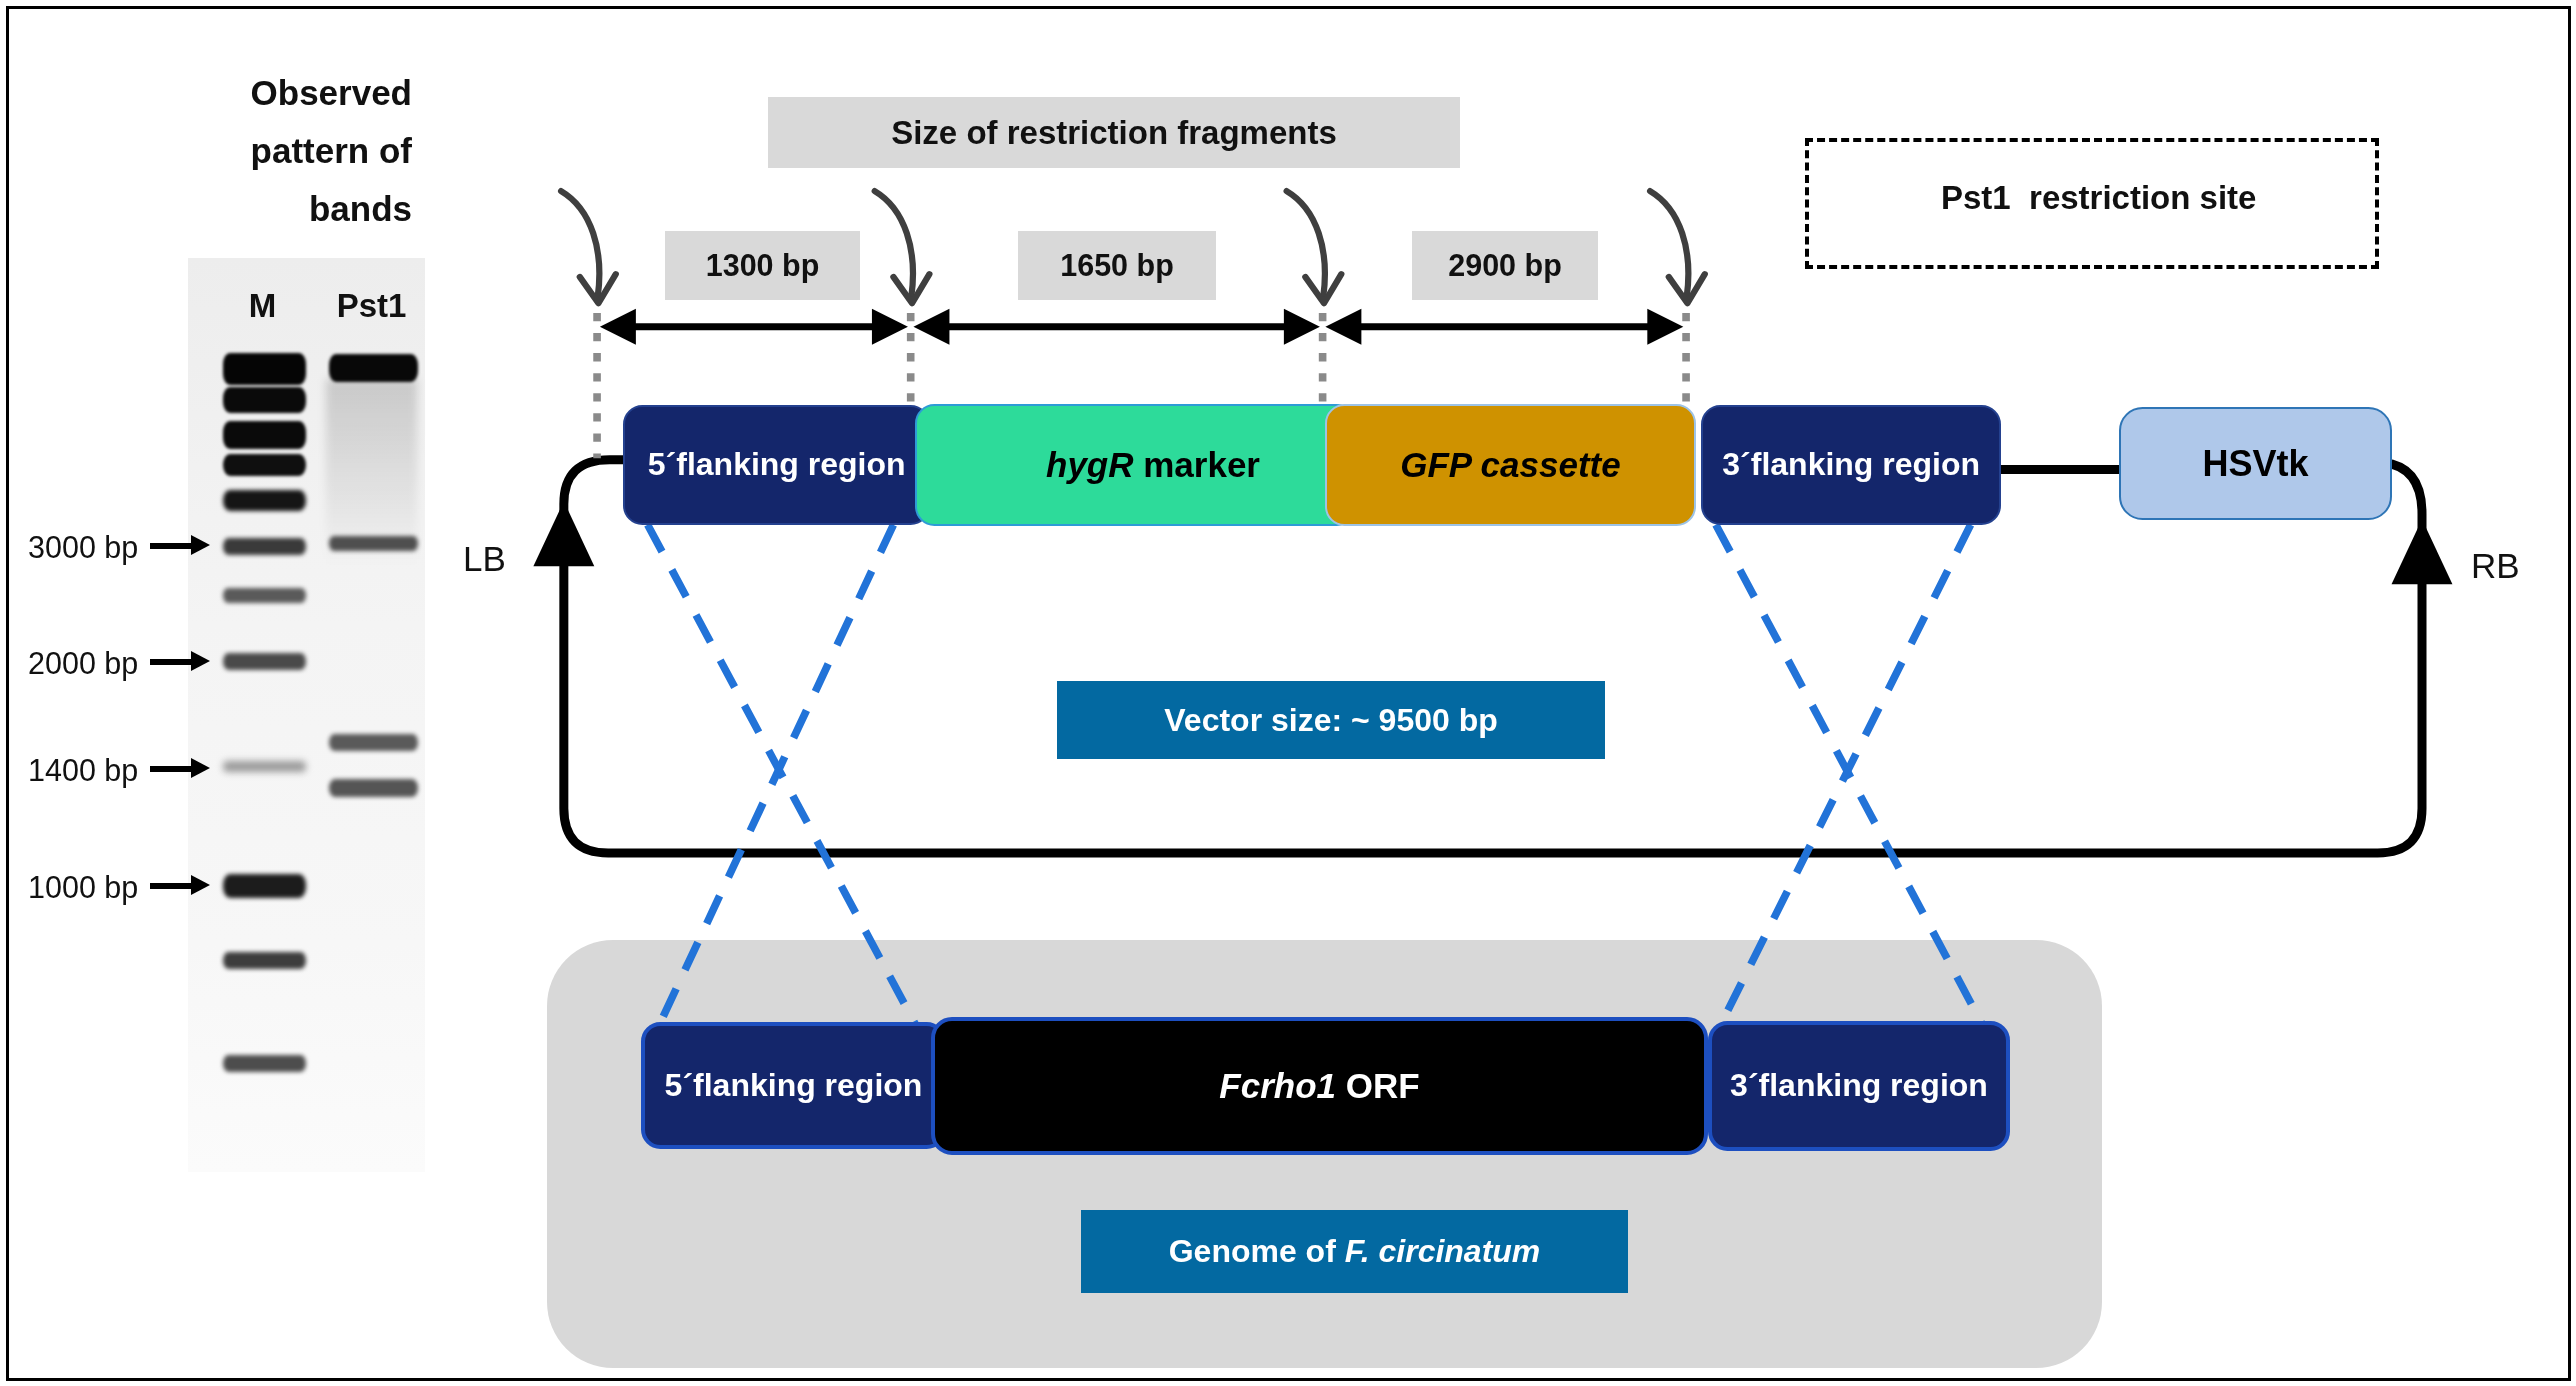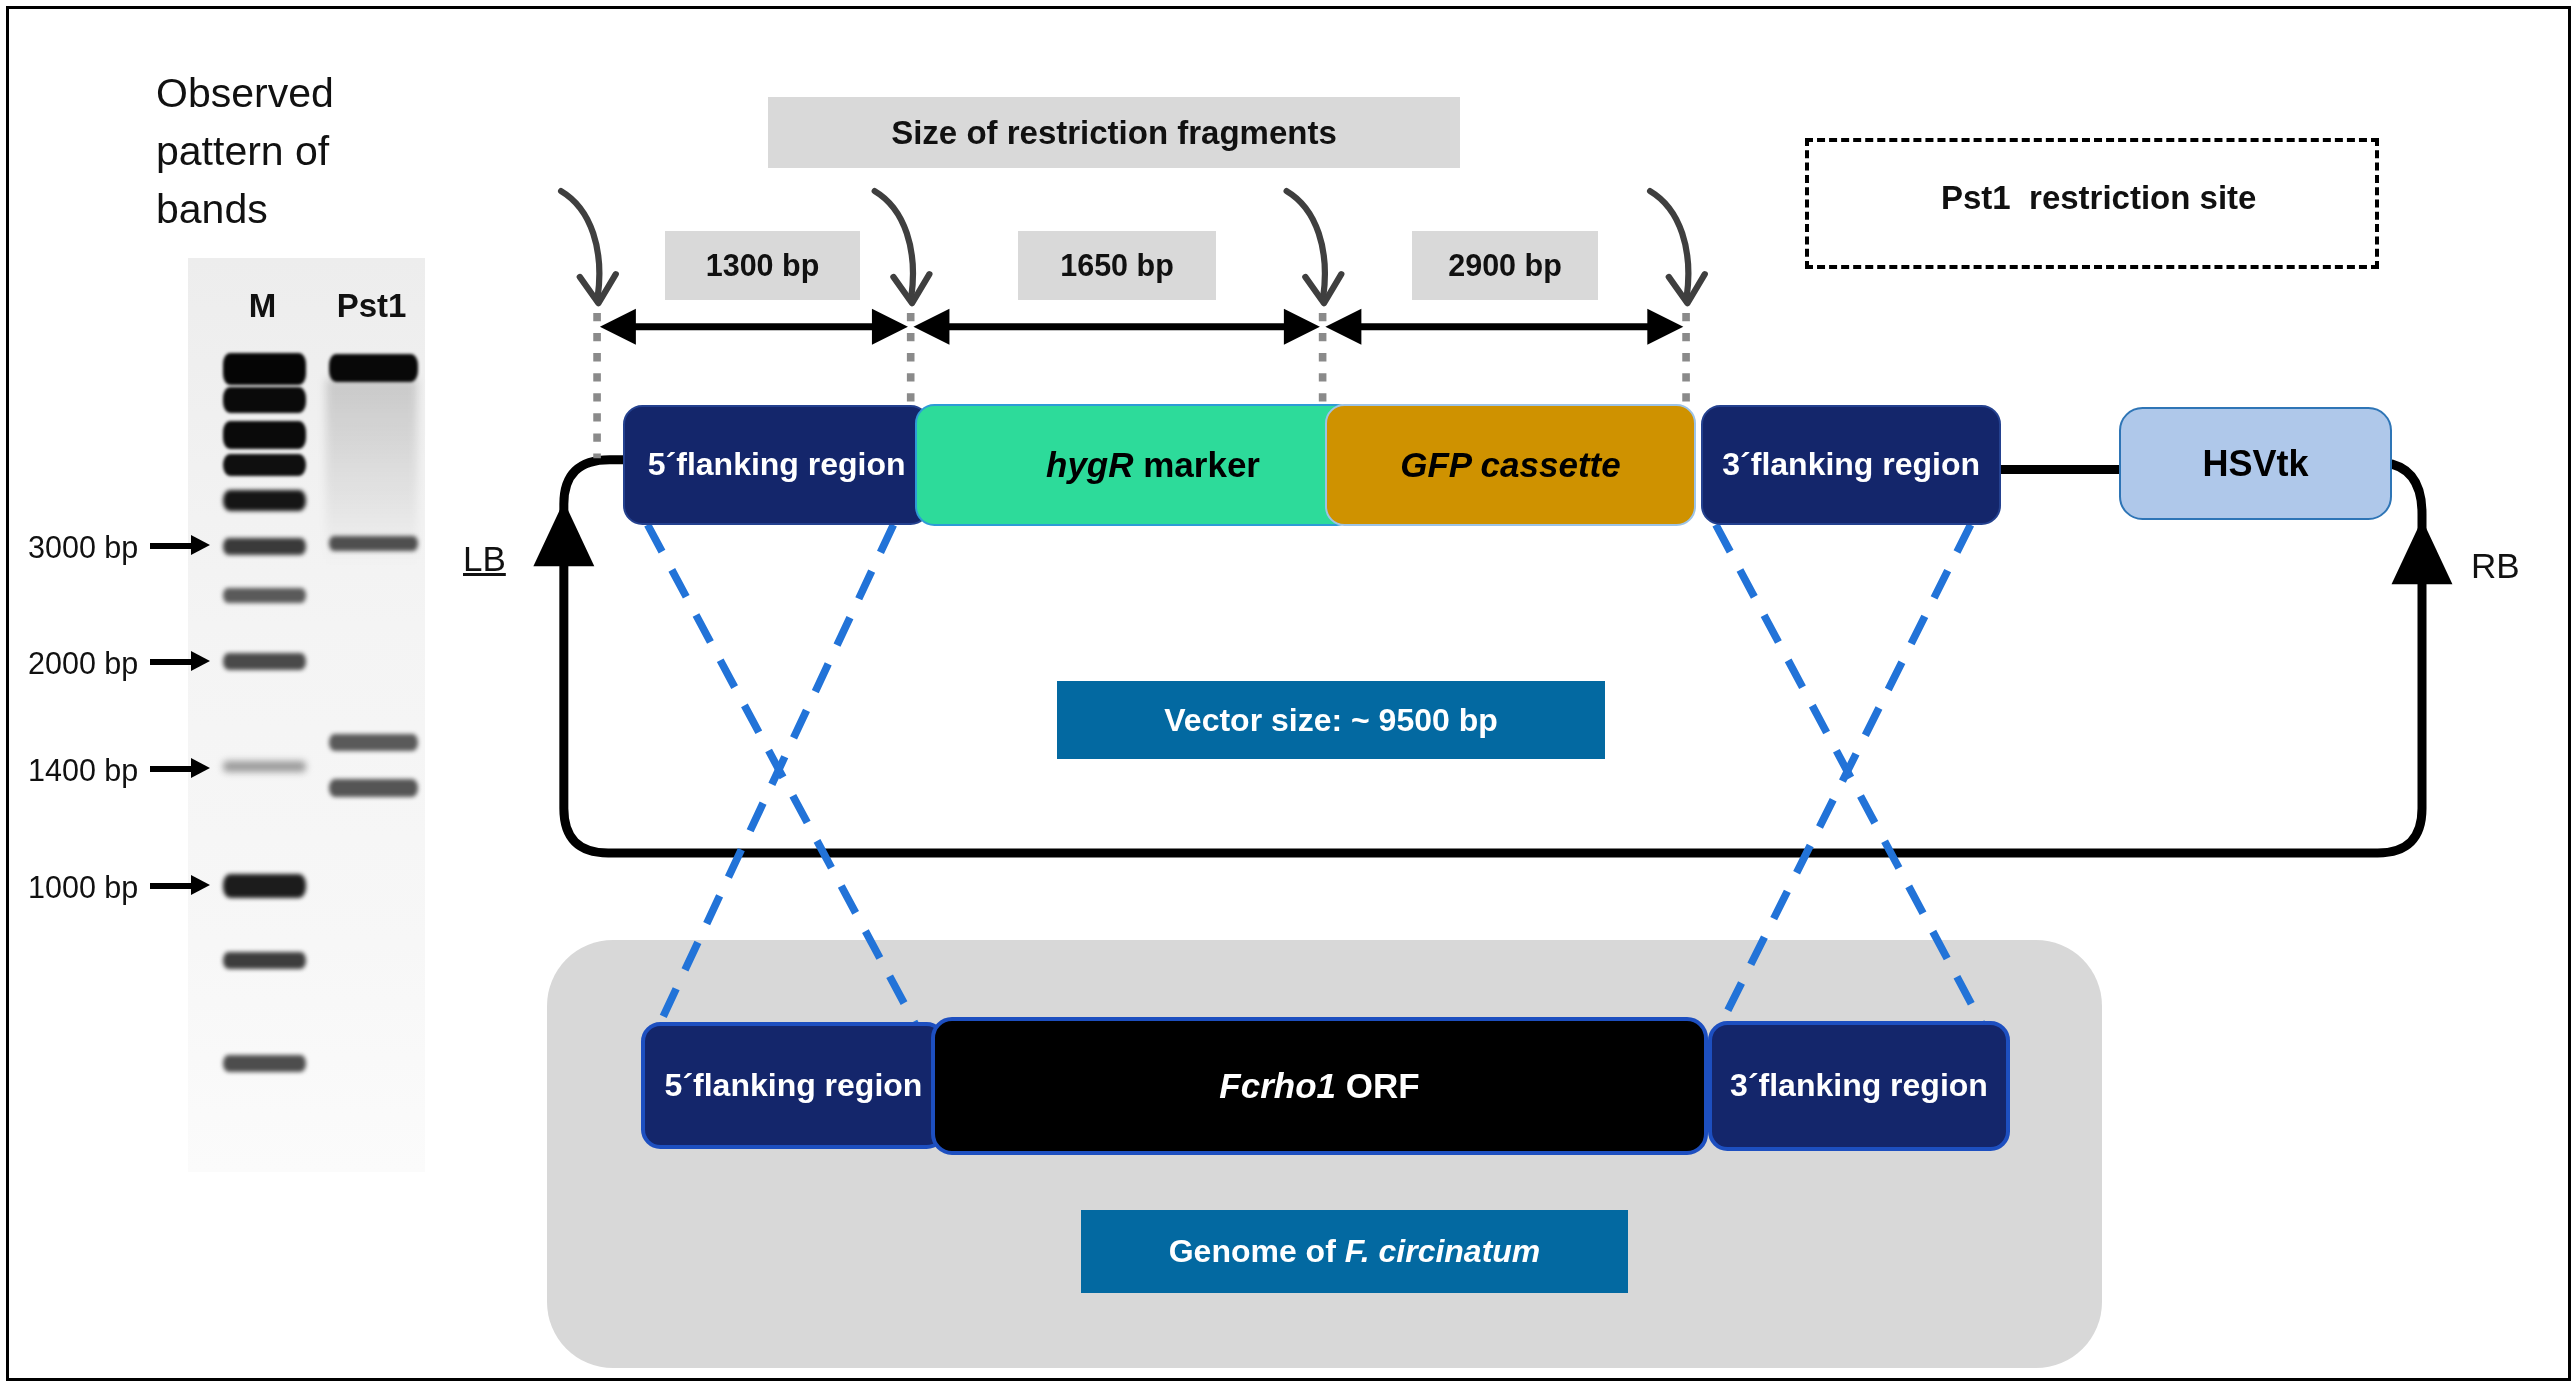--- a/index.html
+++ b/index.html
@@ -1,22 +1,22 @@
 <!DOCTYPE html>
 <html style="font-size:11px"><head>
 <meta charset="utf-8">
 <style>
   html,body{margin:0;padding:0;background:#fff;}
   .canvas{position:relative;width:2576px;height:1386px;background:#ffffff;
           font-family:"Liberation Sans",sans-serif;overflow:hidden;}
   .frame{position:absolute;inset:5.5px;border:3.5px solid #000;pointer-events:none;z-index:6;}
 
   
-  .gel-title{position:absolute;left:156px;top:64px;width:256px;text-align:left;
-             font-size:41px;font-weight:normal;color:#111;line-height:58px;z-index:2;}
+  .gel-title{position:absolute;left:156px;top:64px;width:256px;text-align:right;
+             font-size:35px;font-weight:bold;color:#111;line-height:58px;z-index:2;}
   .gel{position:absolute;left:188px;top:258px;width:237px;height:914px;z-index:2;
        background:linear-gradient(180deg,#ededed 0%,#f4f4f4 40%,#f7f7f7 75%,#fbfbfb 100%);}
   .lane-label{position:absolute;top:29px;font-size:33px;font-weight:bold;color:#111;text-align:center;}
   .band{position:absolute;border-radius:7px/11px;}
   .smear{position:absolute;left:138px;width:91px;top:121px;height:187px;
          background:linear-gradient(180deg,rgba(0,0,0,.16),rgba(0,0,0,0));filter:blur(4.2px);}
   .size-row{position:absolute;left:28px;height:42px;z-index:2;}
   .size-row .lbl{position:absolute;left:0;top:0;font-size:30.5px;color:#111;white-space:nowrap;}
   .size-row .arr{position:absolute;left:122px;top:12.5px;width:42px;height:6.2px;background:#000;}
   .size-row .arr:after{content:"";position:absolute;right:-18px;top:-7.6px;
@@ -169,21 +169,21 @@
 
   <div class="gbox navy navy-top" style="left:623px;top:405px;width:284px;height:116px;padding:0 9.7px;">5´flanking region</div>
   <div class="gbox greenbox" style="left:915px;top:404px;width:402px;height:118px;padding-left:35px;">
     <span class="it pre">hygR</span>
       <span class="pre"> marker</span>
   </div>
   <div class="gbox goldbox" style="left:1325px;top:404px;width:367px;height:118px;">GFP cassette</div>
   <div class="gbox navy navy-top" style="left:1701px;top:405px;width:277px;height:116px;padding:0 9.7px;">3´flanking region</div>
   <div class="gbox bluebox" style="left:2119px;top:407px;width:269px;height:109px;">HSVtk</div>
 
-  <div class="border-label" style="left:463px;top:539px;text-decoration:underline;">LB</div>
+  <div class="border-label" style="left:463px;top:539px;">LB</div>
   <div class="border-label" style="left:2471px;top:546px;">RB</div>
 
   <div class="chip-dark" style="left:1057px;top:681px;width:548px;height:78px;font-size:32px;">Vector size: ~ 9500 bp</div>
 
   <div class="gbox navy navy-bot" style="left:641px;top:1022px;width:283px;height:119px;padding:0 7px;">5´flanking region</div>
   <div class="gbox orfbox" style="left:931px;top:1017px;width:769px;height:130px;">
     <span class="it pre">Fcrho1</span>
       <span class="pre"> ORF</span>
   </div>
   <div class="gbox navy navy-bot" style="left:1708px;top:1021px;width:280px;height:122px;padding:0 7px;">3´flanking region</div>

